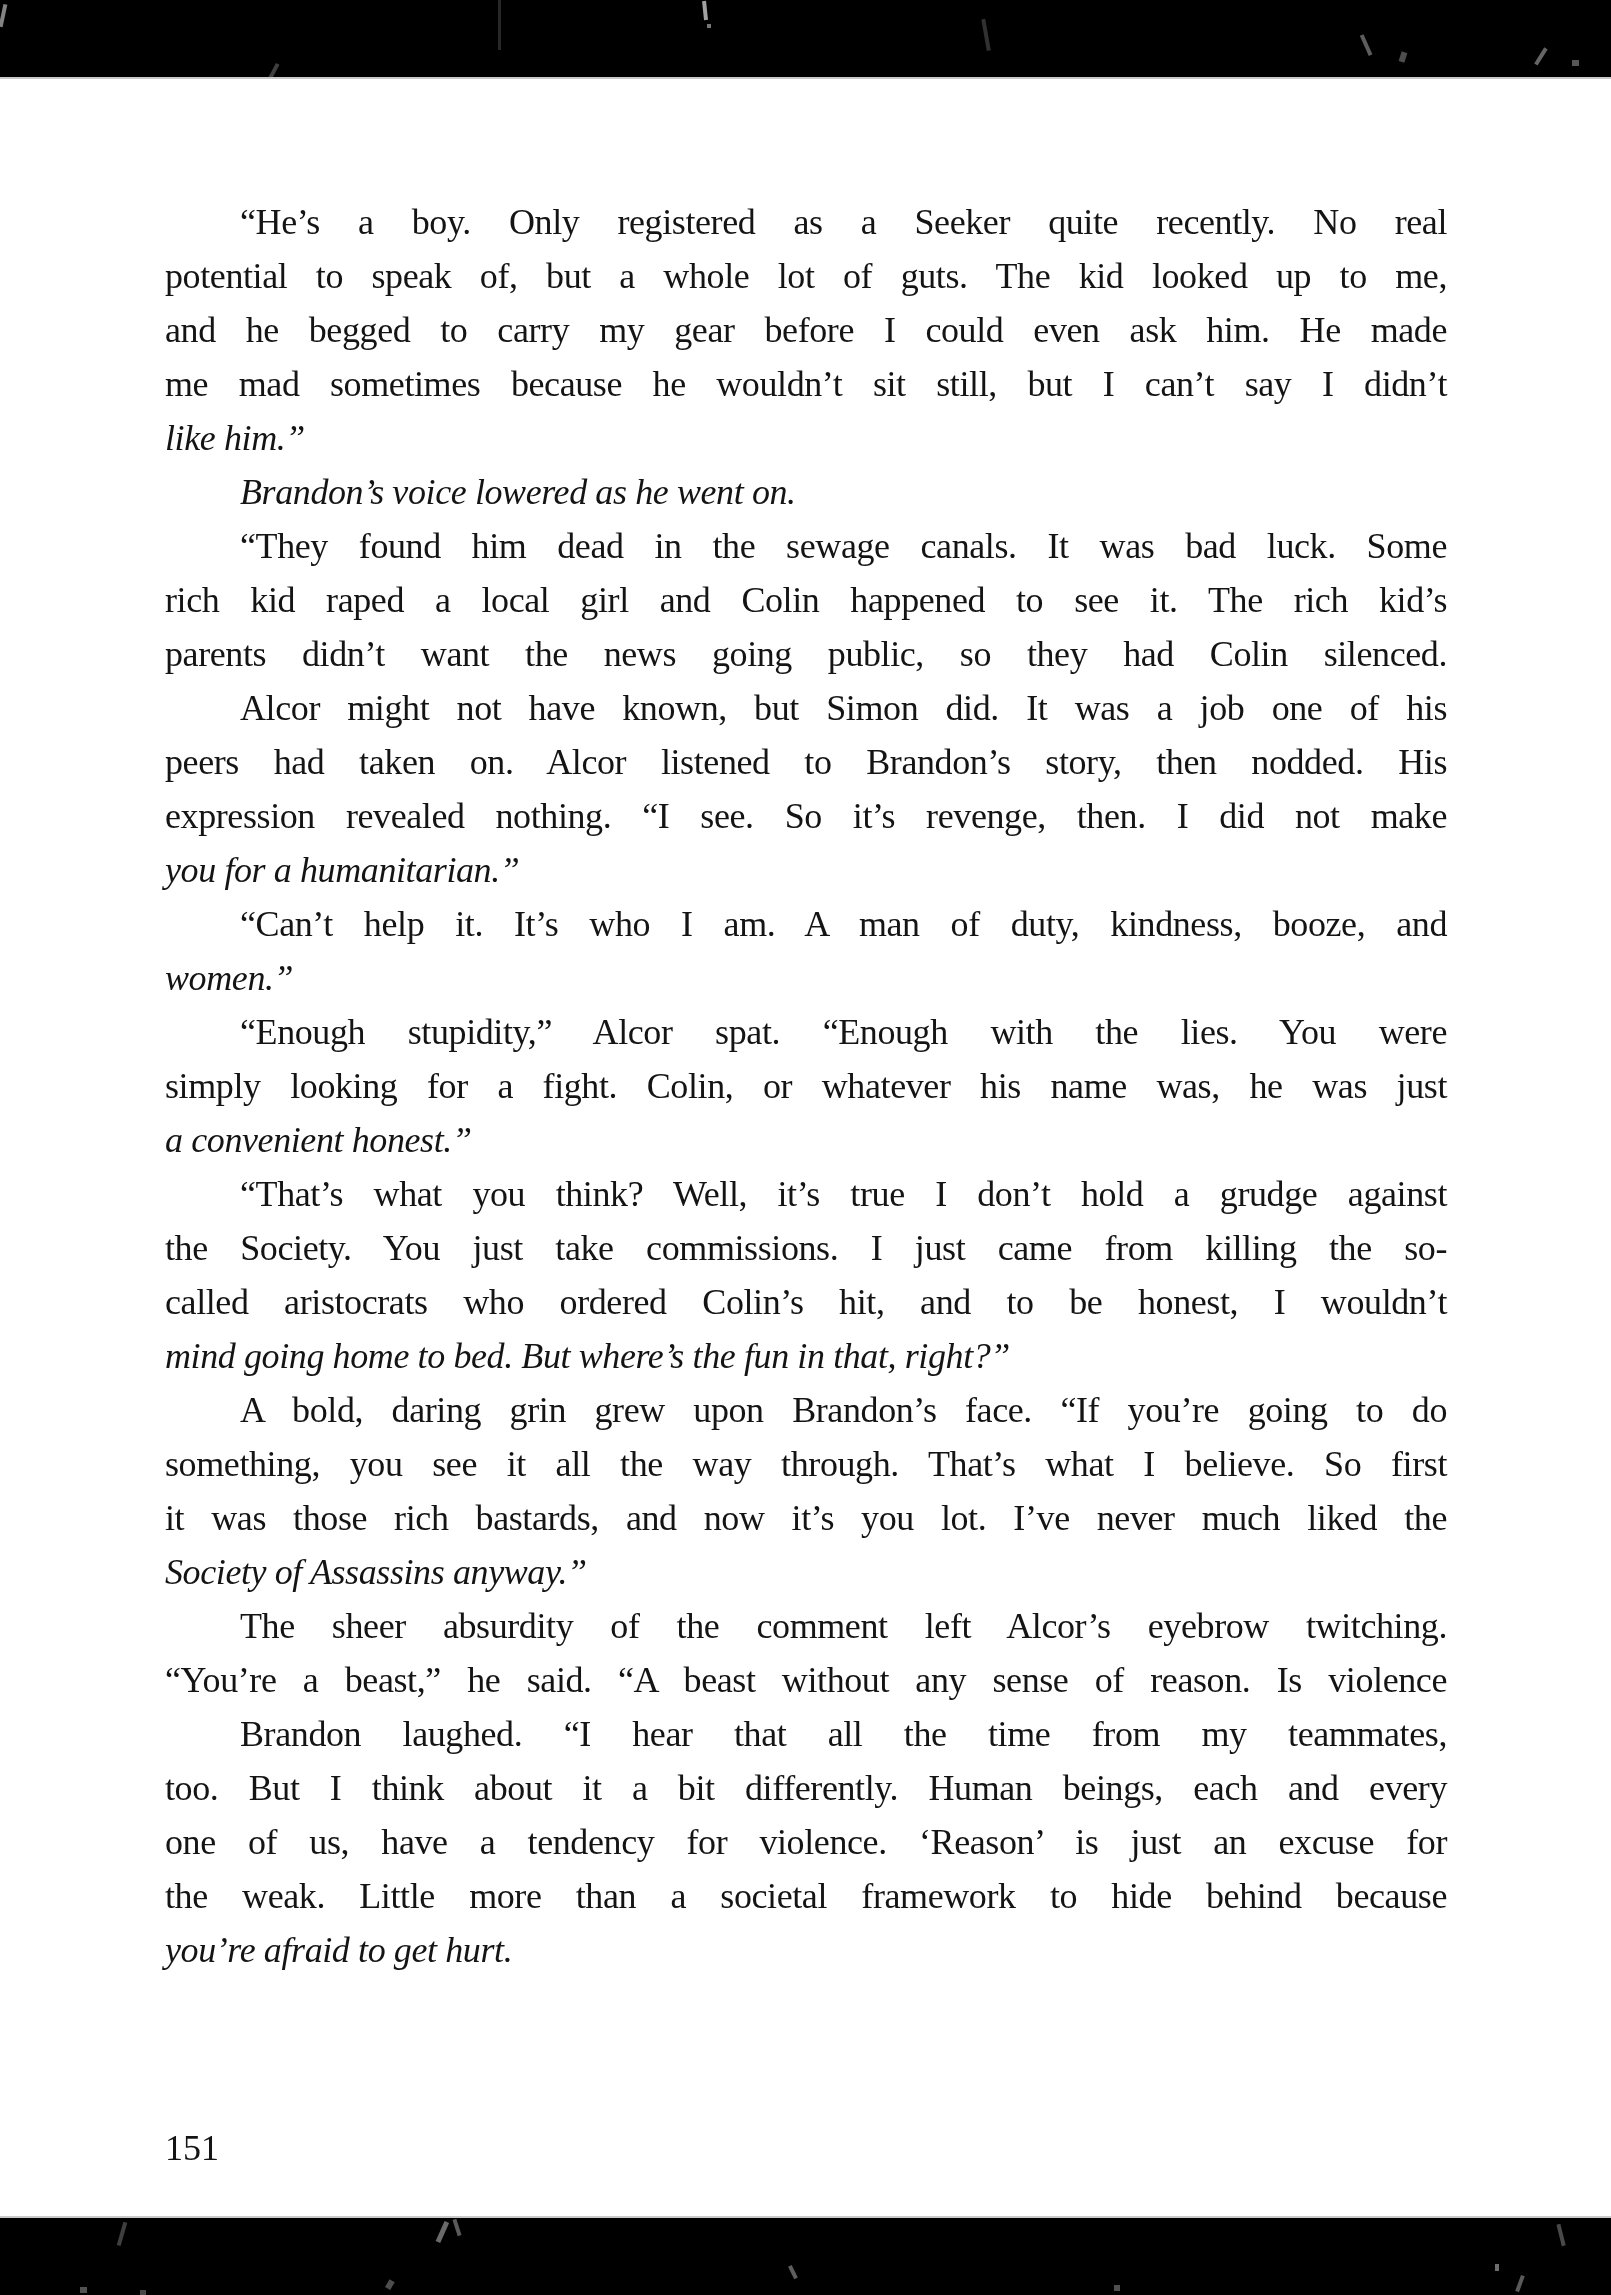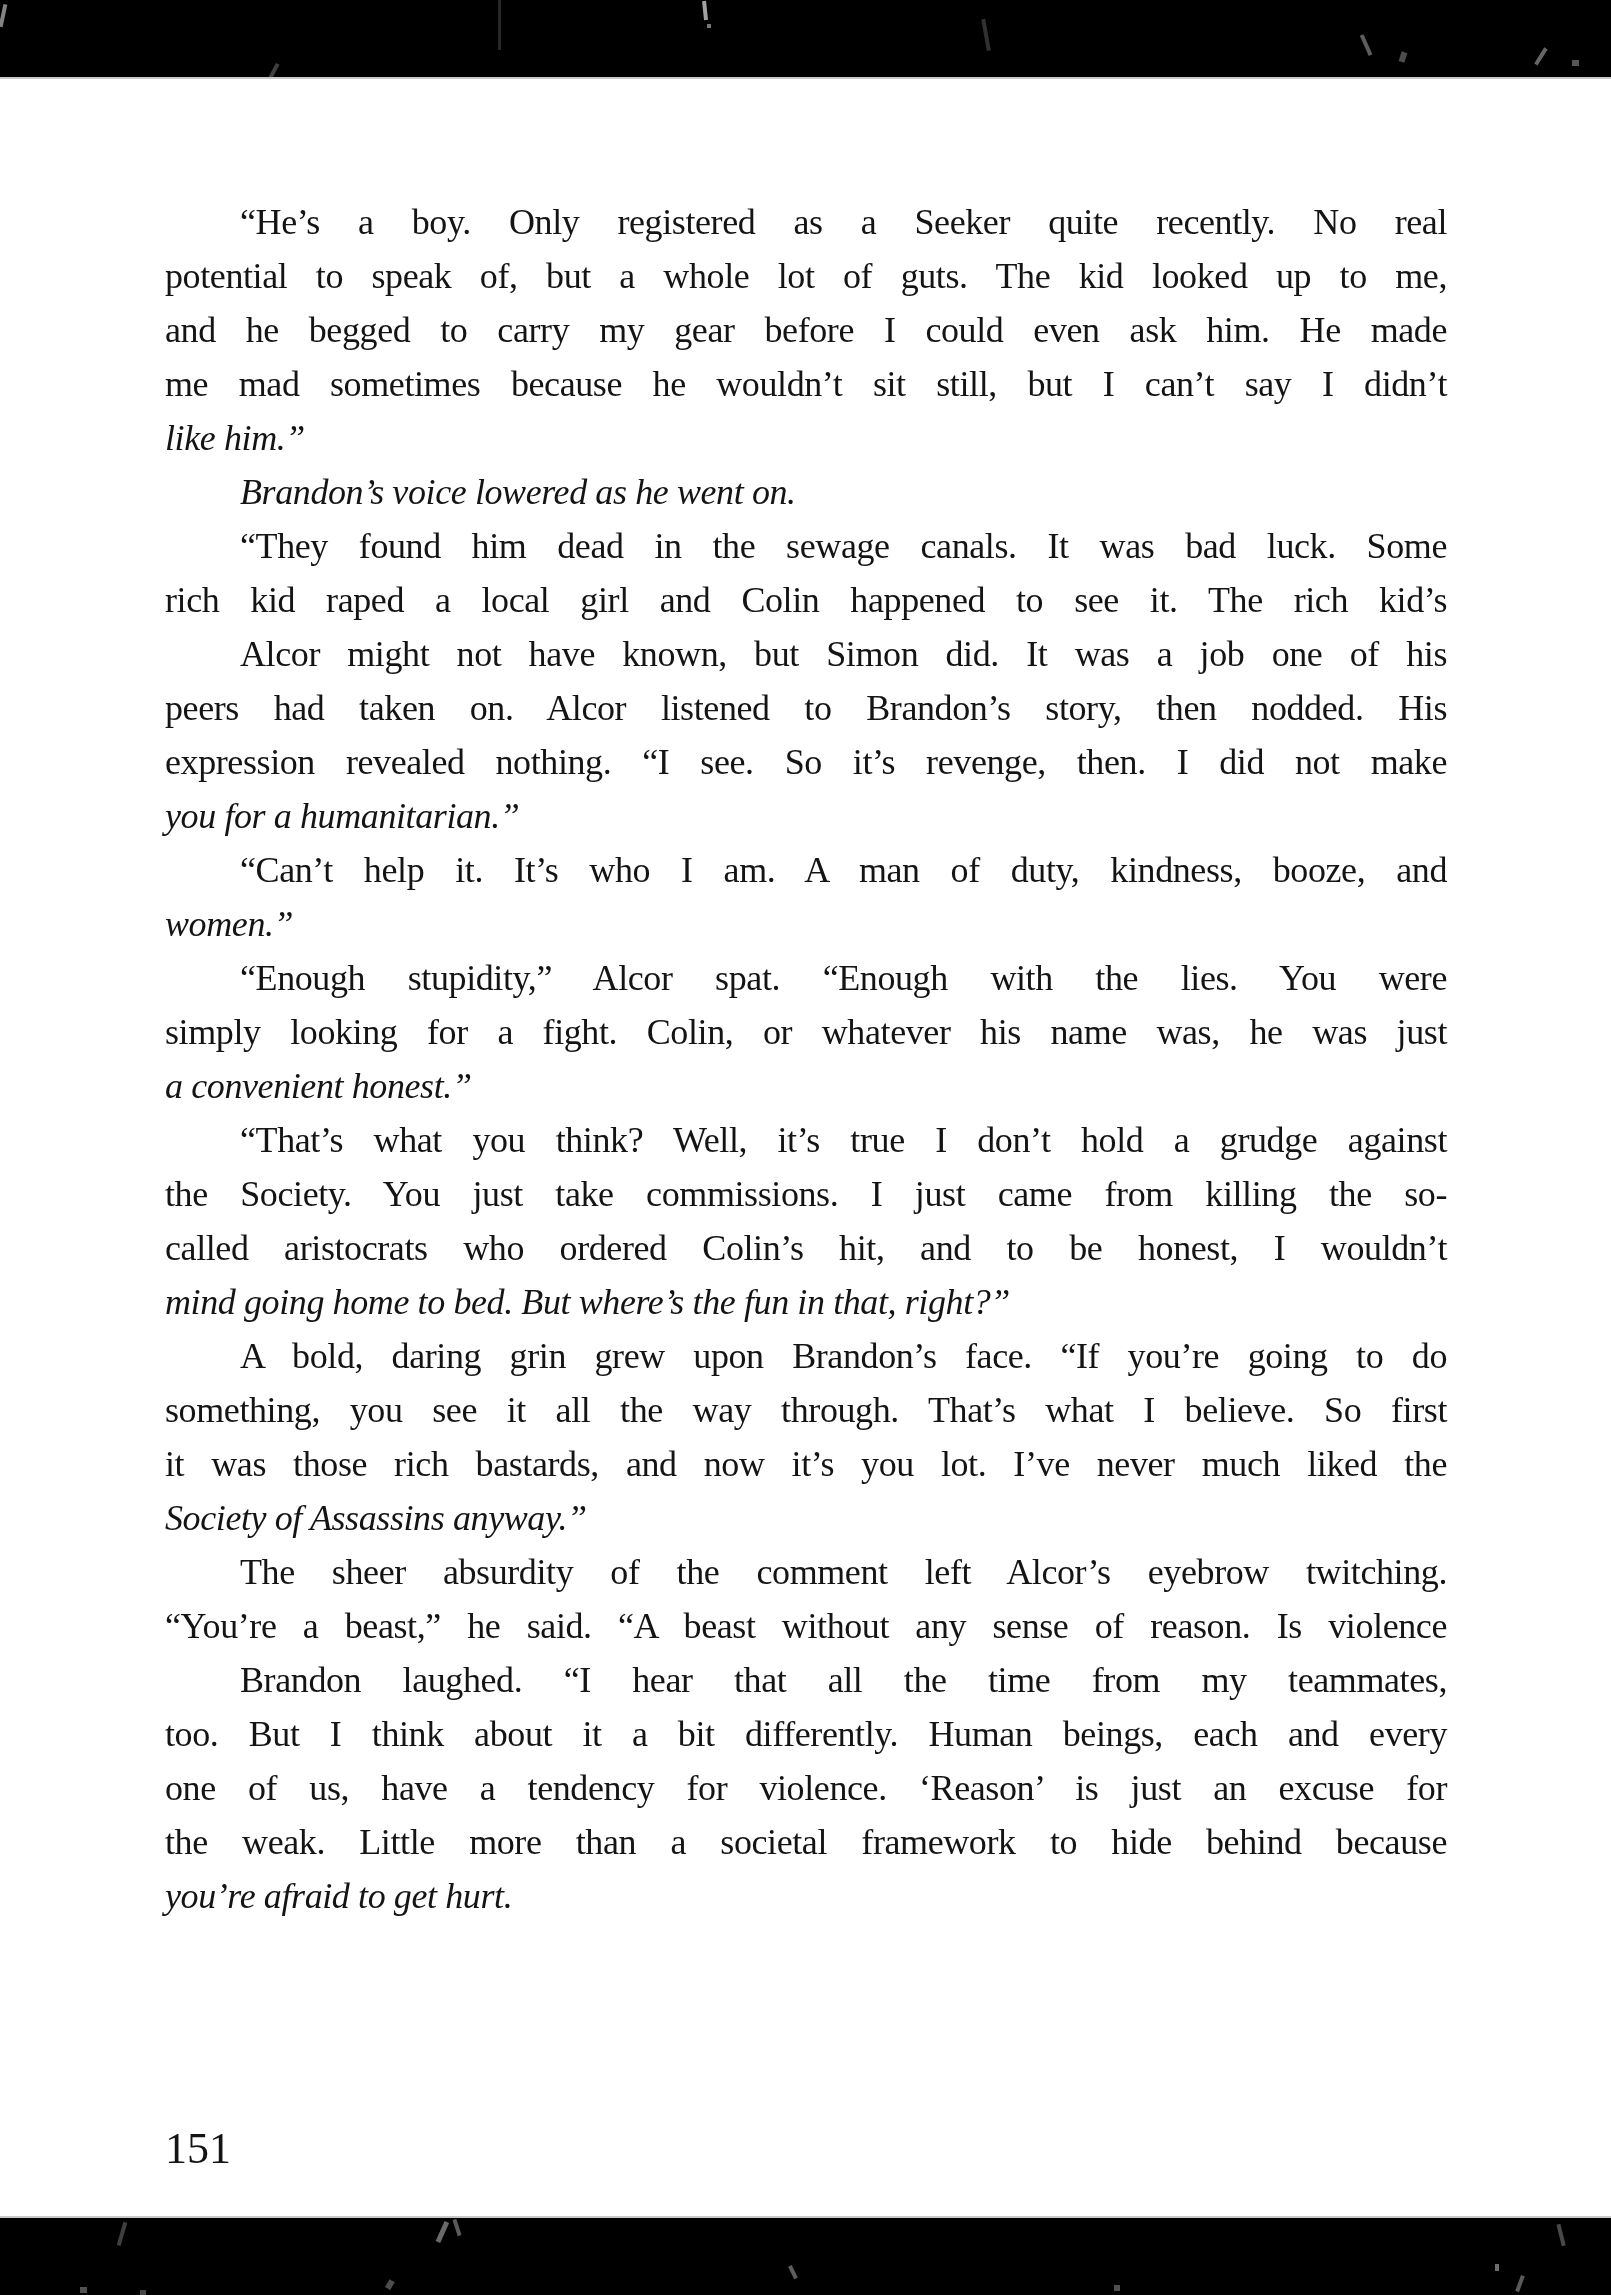--- a/index.html
+++ b/index.html
@@ -35,21 +35,21 @@
     letter-spacing: -0.4px;
   }
   .line { text-align: justify; text-align-last: justify; }
   .line.indent { text-indent: 75px; }
   .line.last { text-align-last: left; font-style: italic; }
 
   .folio {
     position: absolute;
     left: 165px;
     top: 2127px;
-    font-size: 44px;
+    font-size: 36px;
     line-height: 43px;
   }
 
   .mark { position: absolute; background: #5f5f5f; opacity: 0.85; }
 </style>
 </head>
 <body>
 
 <div class="page">
 
@@ -70,20 +70,21 @@
     <div class="line indent">“He’s a boy. Only registered as a Seeker quite recently. No real</div>
     <div class="line">potential to speak of, but a whole lot of guts. The kid looked up to me,</div>
     <div class="line">and he begged to carry my gear before I could even ask him. He made</div>
     <div class="line">me mad sometimes because he wouldn’t sit still, but I can’t say I didn’t</div>
     <div class="line last">like him.”</div>
 
     <div class="line indent last">Brandon’s voice lowered as he went on.</div>
 
     <div class="line indent">“They found him dead in the sewage canals. It was bad luck. Some</div>
     <div class="line">rich kid raped a local girl and Colin happened to see it. The rich kid’s</div>
+    <div class="line">parents didn’t want the news going public, so they had Colin silenced.</div>
 
     <div class="line indent">Alcor might not have known, but Simon did. It was a job one of his</div>
     <div class="line">peers had taken on. Alcor listened to Brandon’s story, then nodded. His</div>
     <div class="line">expression revealed nothing. “I see. So it’s revenge, then. I did not make</div>
     <div class="line last">you for a humanitarian.”</div>
 
     <div class="line indent">“Can’t help it. It’s who I am. A man of duty, kindness, booze, and</div>
     <div class="line last">women.”</div>
 
     <div class="line indent">“Enough stupidity,” Alcor spat. “Enough with the lies. You were</div>

